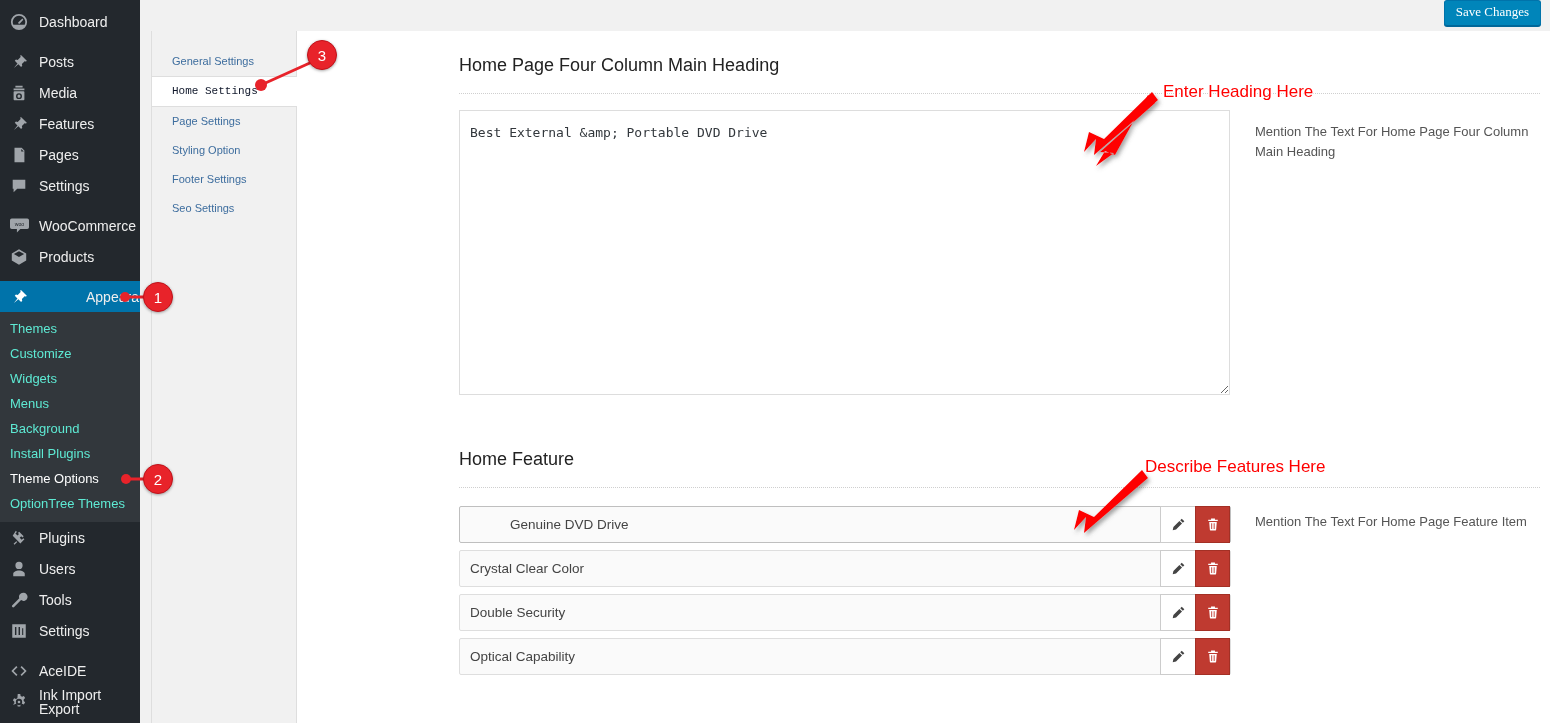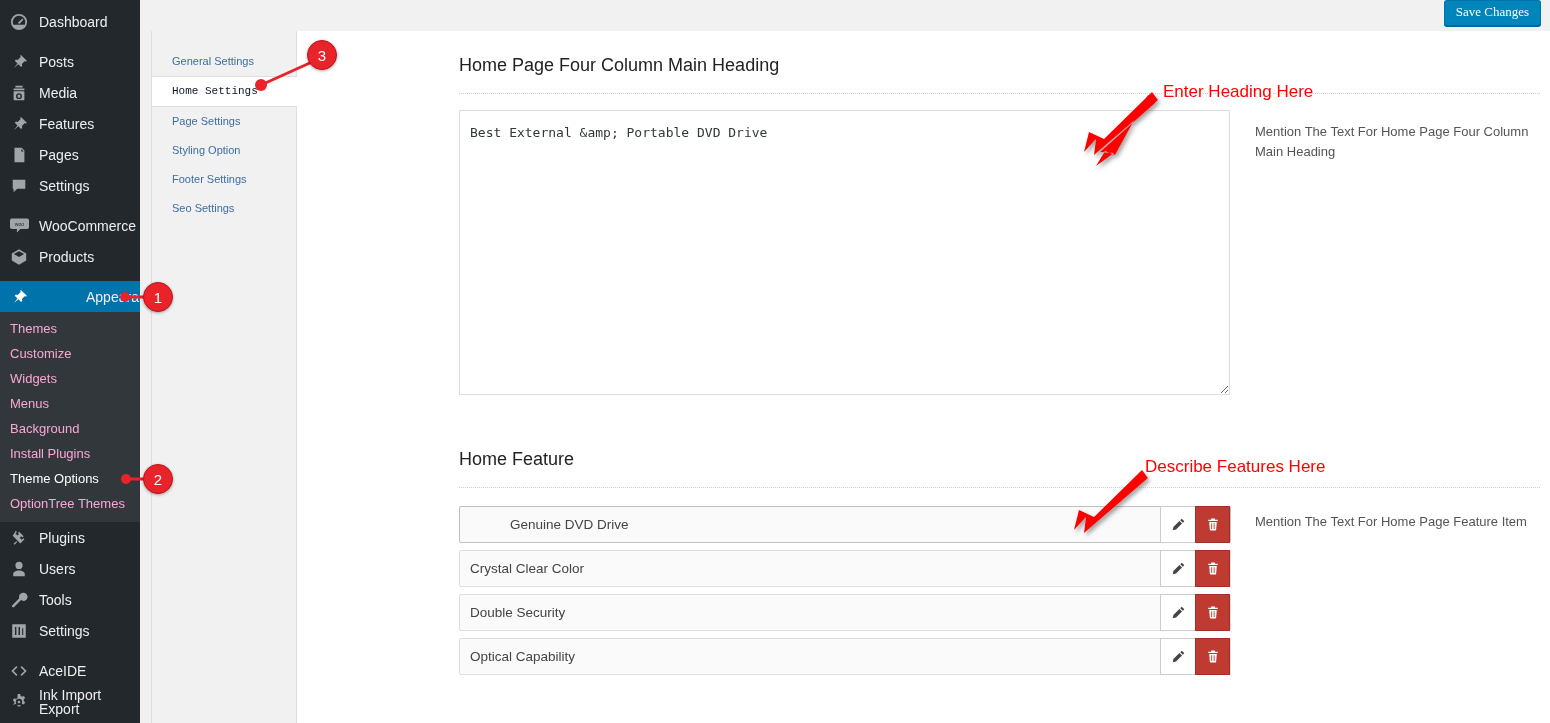--- a/index.html
+++ b/index.html
@@ -27,21 +27,21 @@
   .menu-top .mi svg { display: block; }
   .menu-top .lbl { font-size: 14px; color: #eee; line-height: 1; }
   .menu-top.current { background: #0073aa; gap: 47px; }
   .menu-top.current .mi { color: #fff; }
   .menu-sep { height: 9px; }
 
   
   .submenu { background: #32373c; padding: 4px 0 6px 0; }
   .submenu .sub-item {
     display: block; padding: 5px 0 5px 10px; font-size: 13px;
-    color: #f9a8d4; cursor: pointer; line-height: 15px;
+    color: #5eead4; cursor: pointer; line-height: 15px;
   }
   .submenu .sub-item.current { color: #fff; font-weight: normal; }
 
   
   #topbar {
     position: absolute; left: 140px; top: 0; width: 1410px; height: 24px;
     background: #f1f1f1;
   }
   #save-btn {
     position: absolute; right: 9px; top: 0px;

